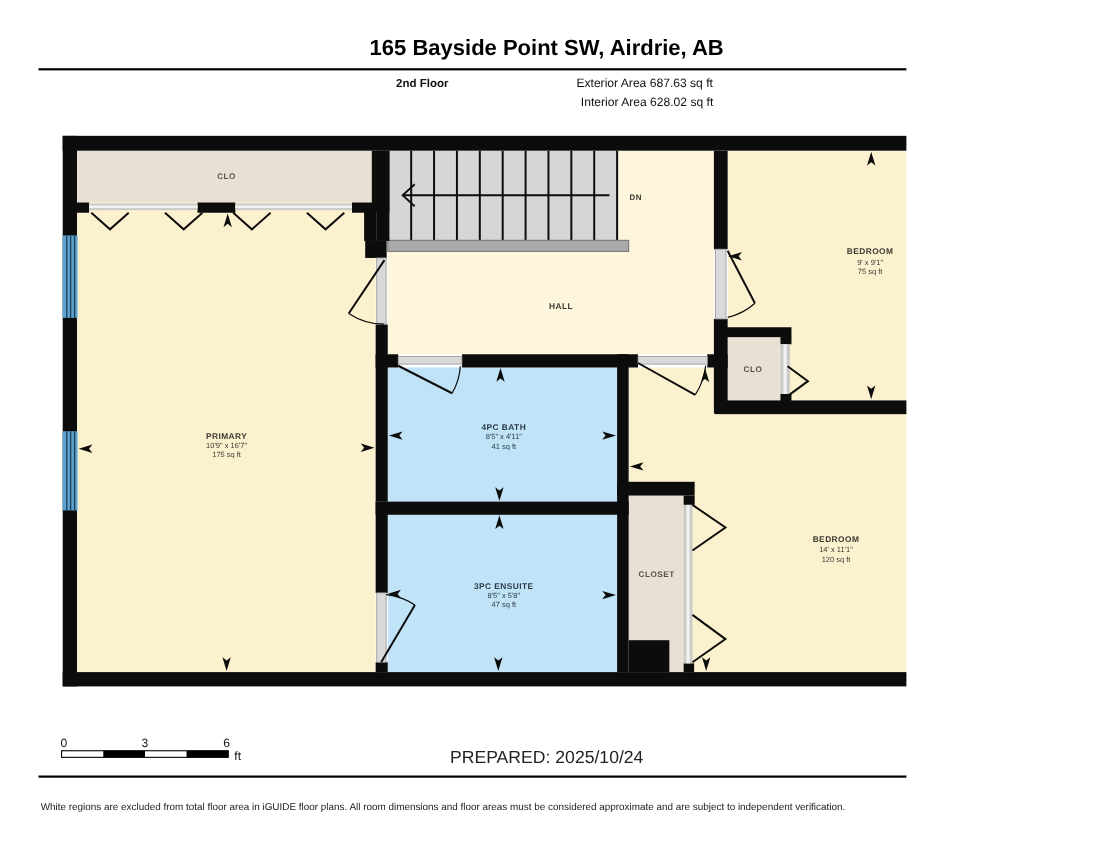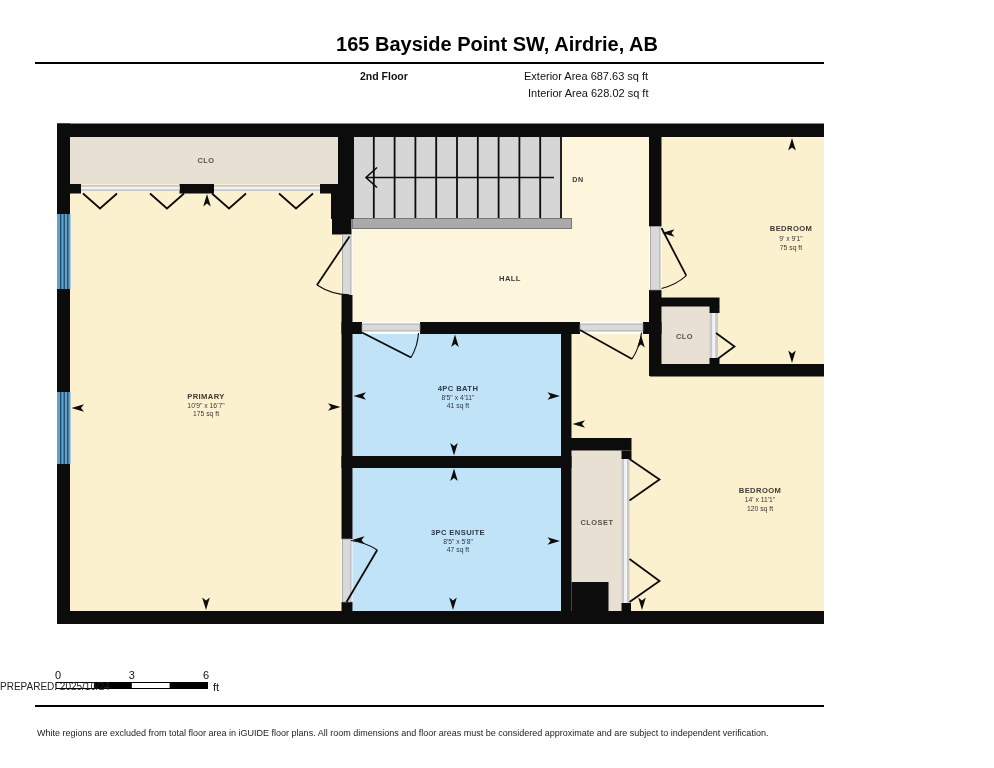--- a/index.html
+++ b/index.html
@@ -337,18 +337,18 @@
 <path d="M917.7 663.7 A13.2 13.2 0 0 1 930.2 672.9 L917.7 676.9 Z" fill="#c8e4f3"></path>
 <path d="M906 668 A13.2 13.2 0 0 1 917.7 663.7 L917.7 676.9 Z" fill="#bcdcef"></path>
 <path d="M924.8 664.2 L911.8 675.8 L917.4 677.7 L920.7 681.3 Z" fill="#ffffff"></path>
 <path d="M910.3 688.2 L921.7 678.6 L915.9 676.5 Z" fill="#cb2027"></path>
 <path d="M910.3 688.2 L915.9 676.5 L911.9 674.3 Z" fill="#8c161c"></path>
 </g>
 
 <text x="903.5" y="700.5" font-size="11" font-style="italic" fill="#111" font-family="Liberation Serif, serif">N</text>
 </svg>
 
-<div class="abs" style="left:0;top:680.5px;width:994px;font-size:10px;color:#222;">PREPARED: 2025/10/24</div>
+<div class="abs" style="left:0;top:680.5px;width:994px;text-align:center;font-size:16px;color:#222;">PREPARED: 2025/10/24</div>
 
 <div class="abs" style="left:35px;top:705px;width:924px;height:2px;background:#000;"></div>
 
 <div class="abs" style="left:37px;top:728px;font-size:9px;color:#222;">White regions are excluded from total floor area in iGUIDE floor plans. All room dimensions and floor areas must be considered approximate and are subject to independent verification.</div>
 </div>
 
 </body></html>

